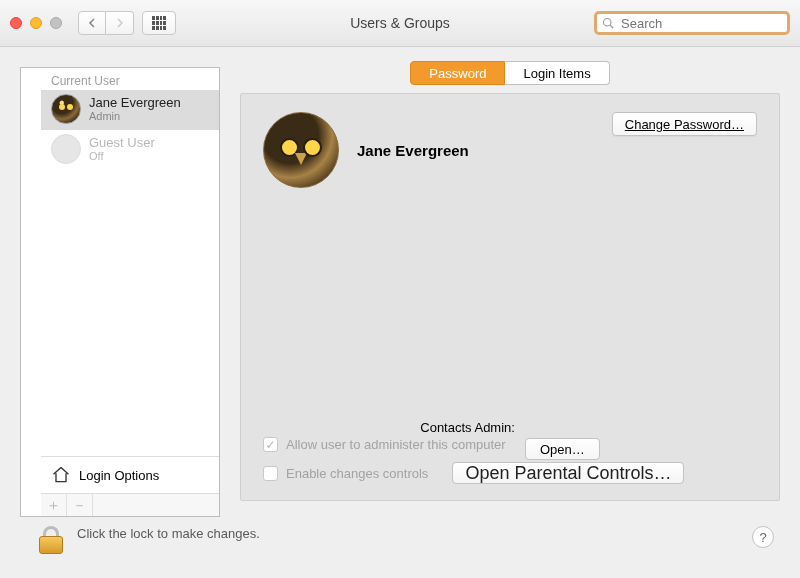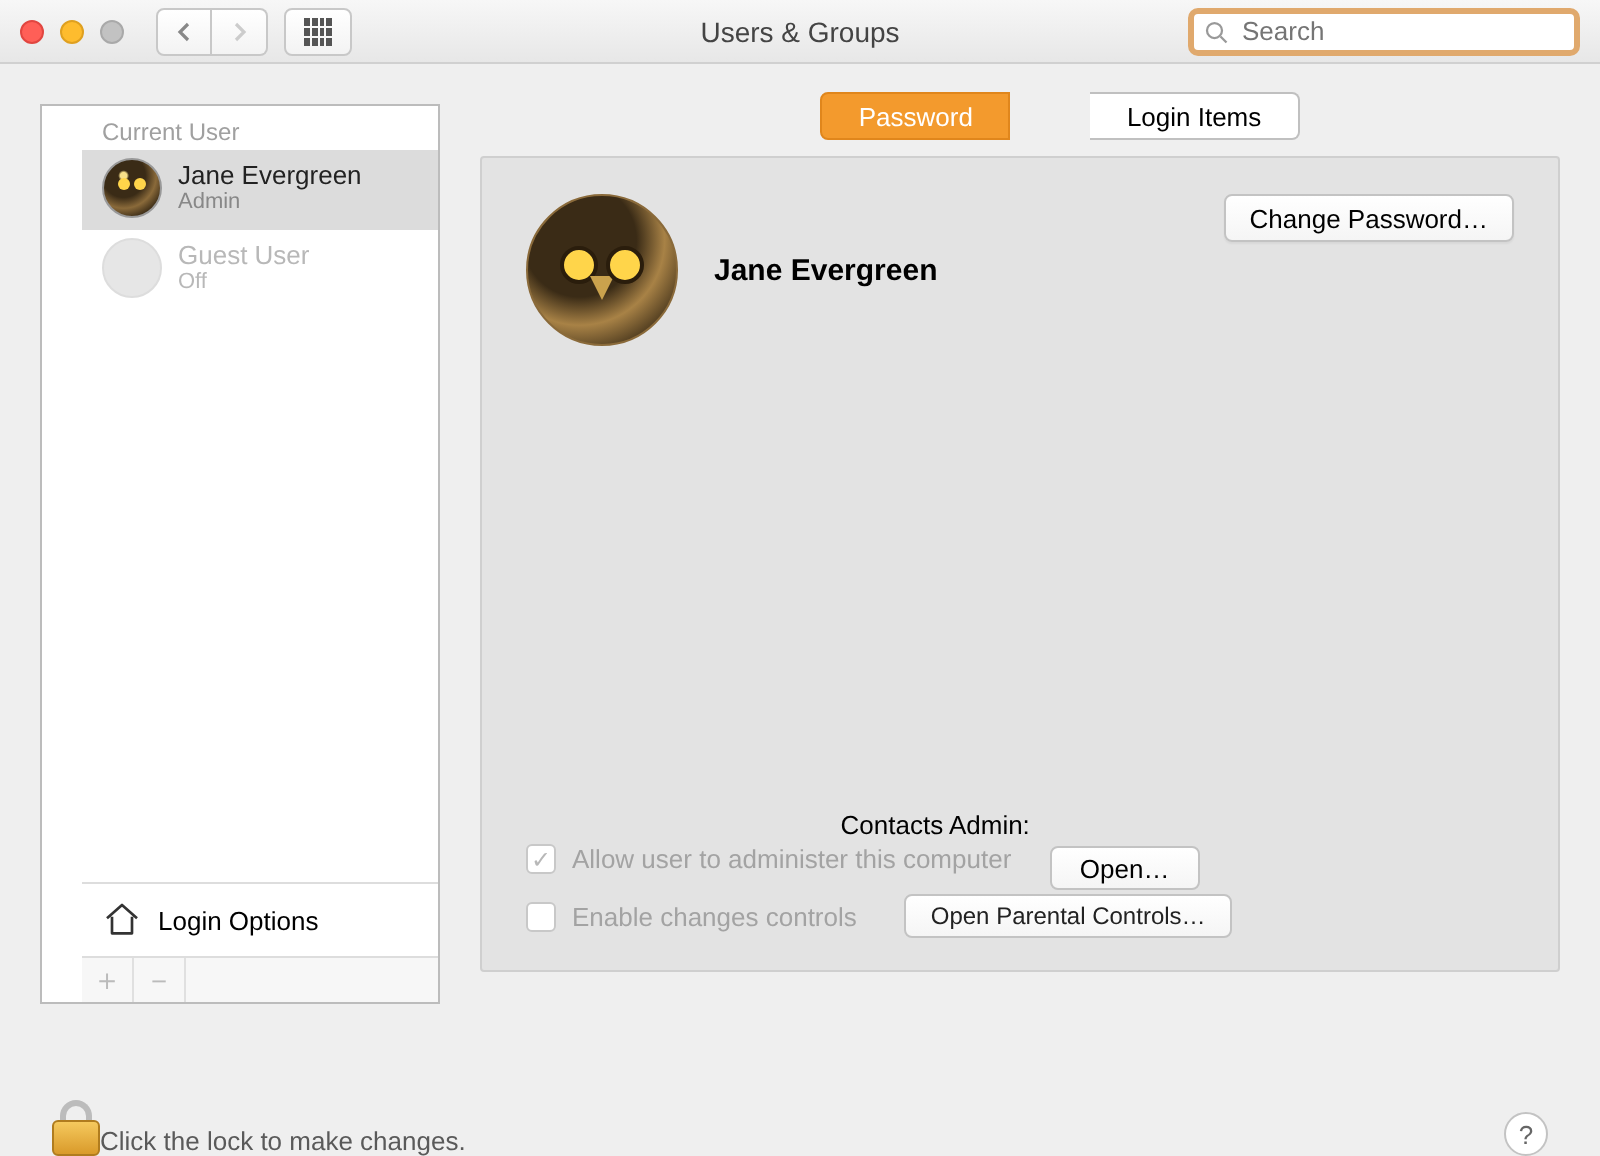--- a/index.html
+++ b/index.html
@@ -1,19 +1,19 @@
 <!DOCTYPE html>
 <html><head>
 <meta charset="utf-8">
 <style>
   * { box-sizing: border-box; margin: 0; padding: 0; font-family: -apple-system, "Helvetica Neue", Arial, sans-serif; }
   body { width: 800px; height: 578px; background: #efefef; overflow: hidden; }
 
   
-  .titlebar { height: 32px; display:flex; align-items:center; position:relative; background: linear-gradient(#f7f7f7,#e7e7e7); border-bottom:1px solid #d0d0d0; padding: 0 10px;}
+  .titlebar { height: 47px; display:flex; align-items:center; position:relative; background: linear-gradient(#f7f7f7,#e7e7e7); border-bottom:1px solid #d0d0d0; padding: 0 10px;}
   .traffic { display:flex; gap:8px; }
   .dot { width:12px; height:12px; border-radius:50%; }
   .dot.red { background:#ff5f57; border:1px solid #e14640;}
   .dot.yellow { background:#febc2e; border:1px solid #dfa020;}
   .dot.green { background:#c2c2c2; border:1px solid #a9a9a9;}
   .navbtns { display:flex; margin-left:16px; }
   .sqbtn { width:28px; height:24px; background:linear-gradient(#ffffff,#f3f3f3); border:1px solid #c8c8c8; border-radius:4px; display:flex; align-items:center; justify-content:center; font-size:14px; color:#777;}
   .sqbtn + .sqbtn { border-left:none; border-top-left-radius:0; border-bottom-left-radius:0;}
   .sqbtn:first-child { border-top-right-radius:0; border-bottom-right-radius:0;}
   .gridbtn { width:34px; height:24px; margin-left:8px; background:linear-gradient(#ffffff,#f3f3f3); border:1px solid #c8c8c8; border-radius:4px; display:flex;align-items:center;justify-content:center;}
@@ -42,43 +42,43 @@
   .userrow.dim .uname,.userrow.dim .urole{color:#b8b8b8;}
   .spacer{flex:1;}
   .loginopt { display:flex; align-items:center; gap:8px; padding:8px 10px; border-top:1px solid #ddd; font-size:13px;margin-top:19px; }
   .houseicon{width:20px;height:20px;}
   .add-remove{display:flex;border-top:1px solid #ddd;}
   .ar{width:26px;height:22px;display:flex;align-items:center;justify-content:center;border-right:1px solid #e0e0e0;color:#bbb;font-size:15px;background:#f7f7f7;}
 
   
   .main { flex:1; position:relative;}
   .tabs { display:flex; justify-content:center; margin-top:-6px;}
-  .tab { height:24px; padding:0 18px; font-size:13px; display:flex; align-items:center; border:1px solid #c0c0c0; background:#fff;margin-left:40px;}
+  .tab { height:24px; padding:0 18px; font-size:13px; display:flex; align-items:center; border:1px solid #c0c0c0; background:#fff;}
   .tab.first{border-top-left-radius:4px;border-bottom-left-radius:4px;}
   .tab.last{border-top-right-radius:4px;border-bottom-right-radius:4px;border-left:none;}
   .tab.active{background:#f39a2d;color:#fff;border-color:#e0861c;}
   .panel { margin-top:8px; border:1px solid #cfcfcf; background:#e3e3e3; border-radius:2px; height:408px; padding:18px 22px; position:relative;}
   .identity { display:flex; align-items:center; gap:18px;}
   .bigavatar{width:76px;height:76px;border-radius:50%;background: radial-gradient(circle at 35% 30%, #3a2b16 40%, #a88246 60%, #3a2b16 85%);border:1px solid #8a6a3a;position:relative;}
   .bigavatar::before,.bigavatar::after{content:"";position:absolute;width:15px;height:15px;background:#ffd54a;border-radius:50%;top:25px;border:2px solid #2a1d0c;}
   .bigavatar::before{left:16px;} .bigavatar::after{right:16px;}
   .beak{position:absolute;left:50%;top:40px;transform:translateX(-50%);width:0;height:0;border-left:6px solid transparent;border-right:6px solid transparent;border-top:12px solid #caa24d;}
   .fullname{font-size:15px;font-weight:600;}
-  .chgbtn{position:absolute;right:22px;top:18px;height:24px;padding:0 12px;border:1px solid #c3c3c3;border-radius:4px;background:linear-gradient(#ffffff,#f5f5f5);font-size:13px;box-shadow:0 1px 1px rgba(0,0,0,.05);}
+  .chgbtn{position:absolute;right:22px;top:18px;height:24px;padding:0 12px;border:1px solid #c3c3c3;border-radius:4px;background:linear-gradient(#ffffff,#f5f5f5);font-size:13px;box-shadow:0 1px 1px rgba(0,0,0,.05);text-decoration:underline;}
 
   .contacts{position:absolute;top:300px;left:0;right:0;display:flex;align-items:center;justify-content:center;gap:10px;font-size:13px;}
   .openbtn{height:22px;padding:0 14px;border:1px solid #c3c3c3;border-radius:4px;background:linear-gradient(#fff,#f5f5f5);font-size:13px;margin-top:44px;}
 
   .checks{position:absolute;bottom:16px;left:22px;right:22px;display:flex;flex-direction:column;gap:10px;}
   .checkrow{display:flex;align-items:center;gap:8px;font-size:13px;color:#a3a3a3;}
   .cb{width:15px;height:15px;border:1px solid #c8c8c8;border-radius:3px;background:#fff;display:flex;align-items:center;justify-content:center;color:#b8b8b8;font-size:12px;}
-  .pcbtn{margin-left:16px;height:22px;padding:0 12px;border:1px solid #c3c3c3;border-radius:4px;background:linear-gradient(#fff,#f5f5f5);font-size:12px;color:#222;}
-
-  
-  .footer{position:absolute;left:0;right:0;bottom:0;height:52px;display:flex;align-items:flex-end;padding:0 26px;}
+  .pcbtn{margin-left:16px;height:22px;padding:0 12px;border:1px solid #c3c3c3;border-radius:4px;background:linear-gradient(#fff,#f5f5f5);font-size:18px;color:#222;}
+
+  
+  .footer{position:absolute;left:13px;right:0;bottom:0;height:52px;display:flex;align-items:flex-start;padding:0 26px;gap:14px;}
   .lock{width:24px;height:28px;position:relative;}
   .lockbody{position:absolute;bottom:0;width:24px;height:18px;background:linear-gradient(#f5c95e,#d99a2a);border:1px solid #b07c1e;border-radius:3px;}
   .shackle{position:absolute;top:0;left:4px;width:16px;height:14px;border:3px solid #bcbcbc;border-bottom:none;border-radius:8px 8px 0 0;}
   .footertext{font-size:13px;color:#5a5a5a;}
   .help{margin-left:auto;width:22px;height:22px;border:1px solid #c3c3c3;border-radius:50%;display:flex;align-items:center;justify-content:center;font-size:13px;color:#666;background:#fff;}
 </style>
 </head>
 <body>
 
 <div class="titlebar">

